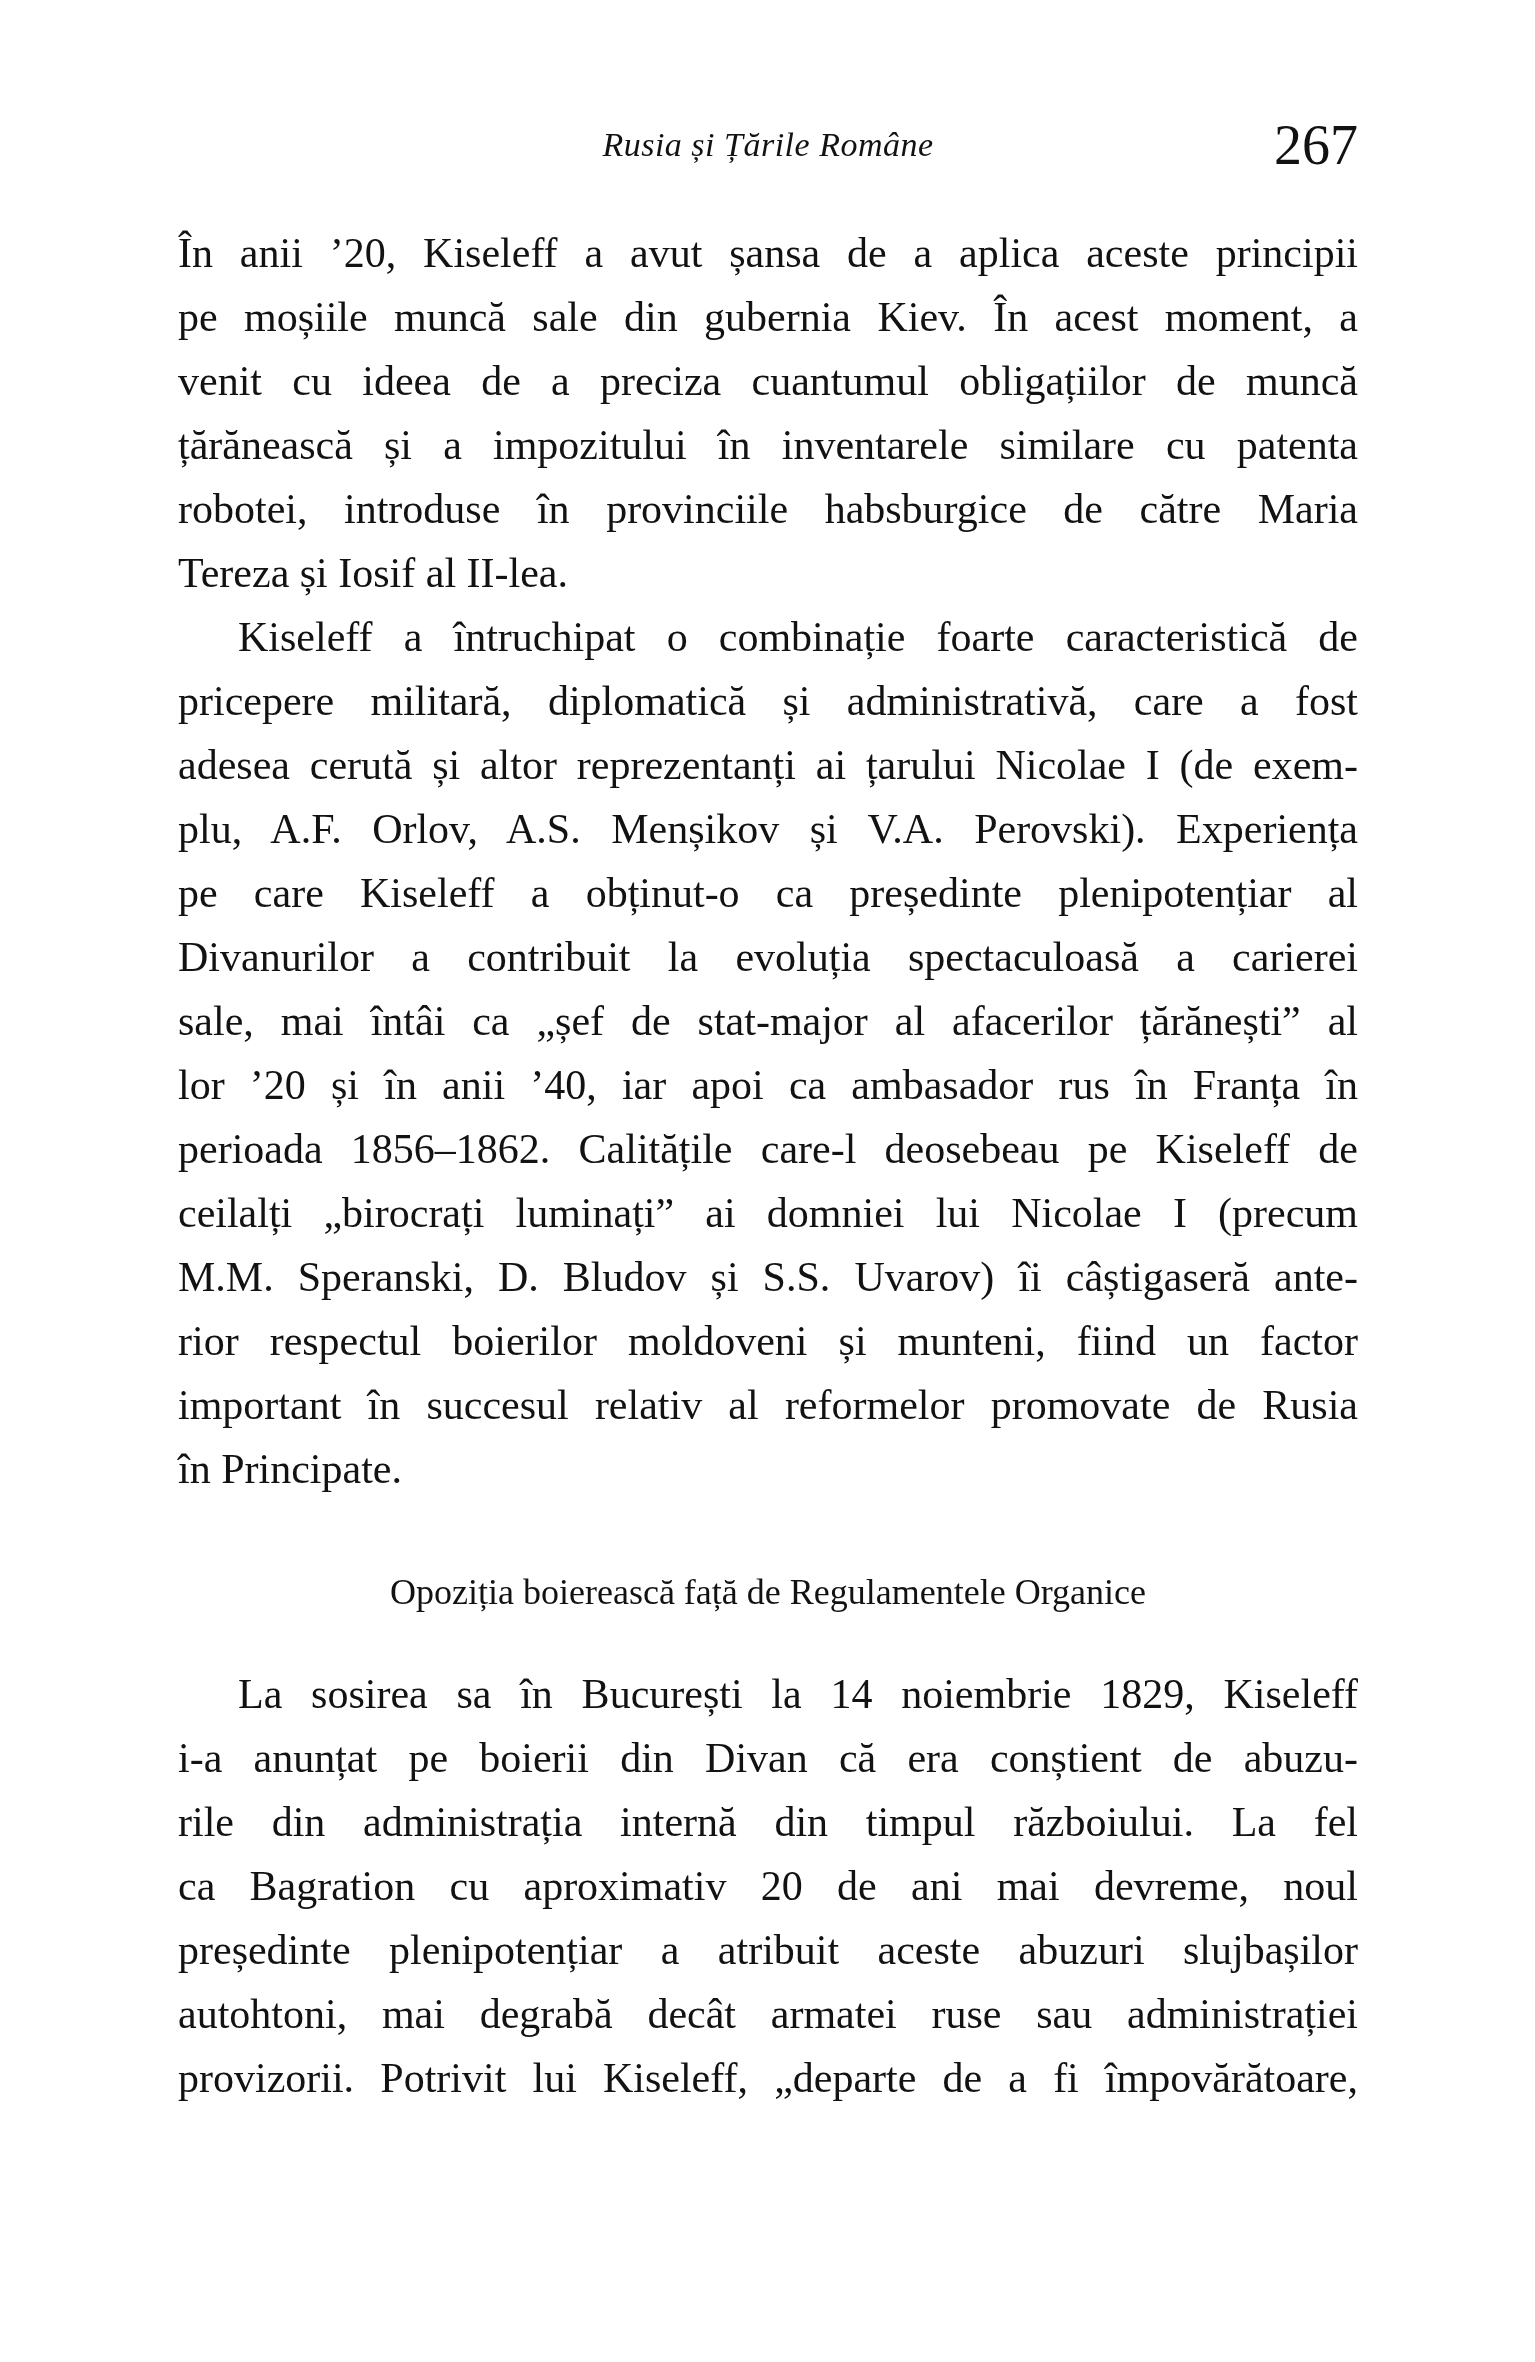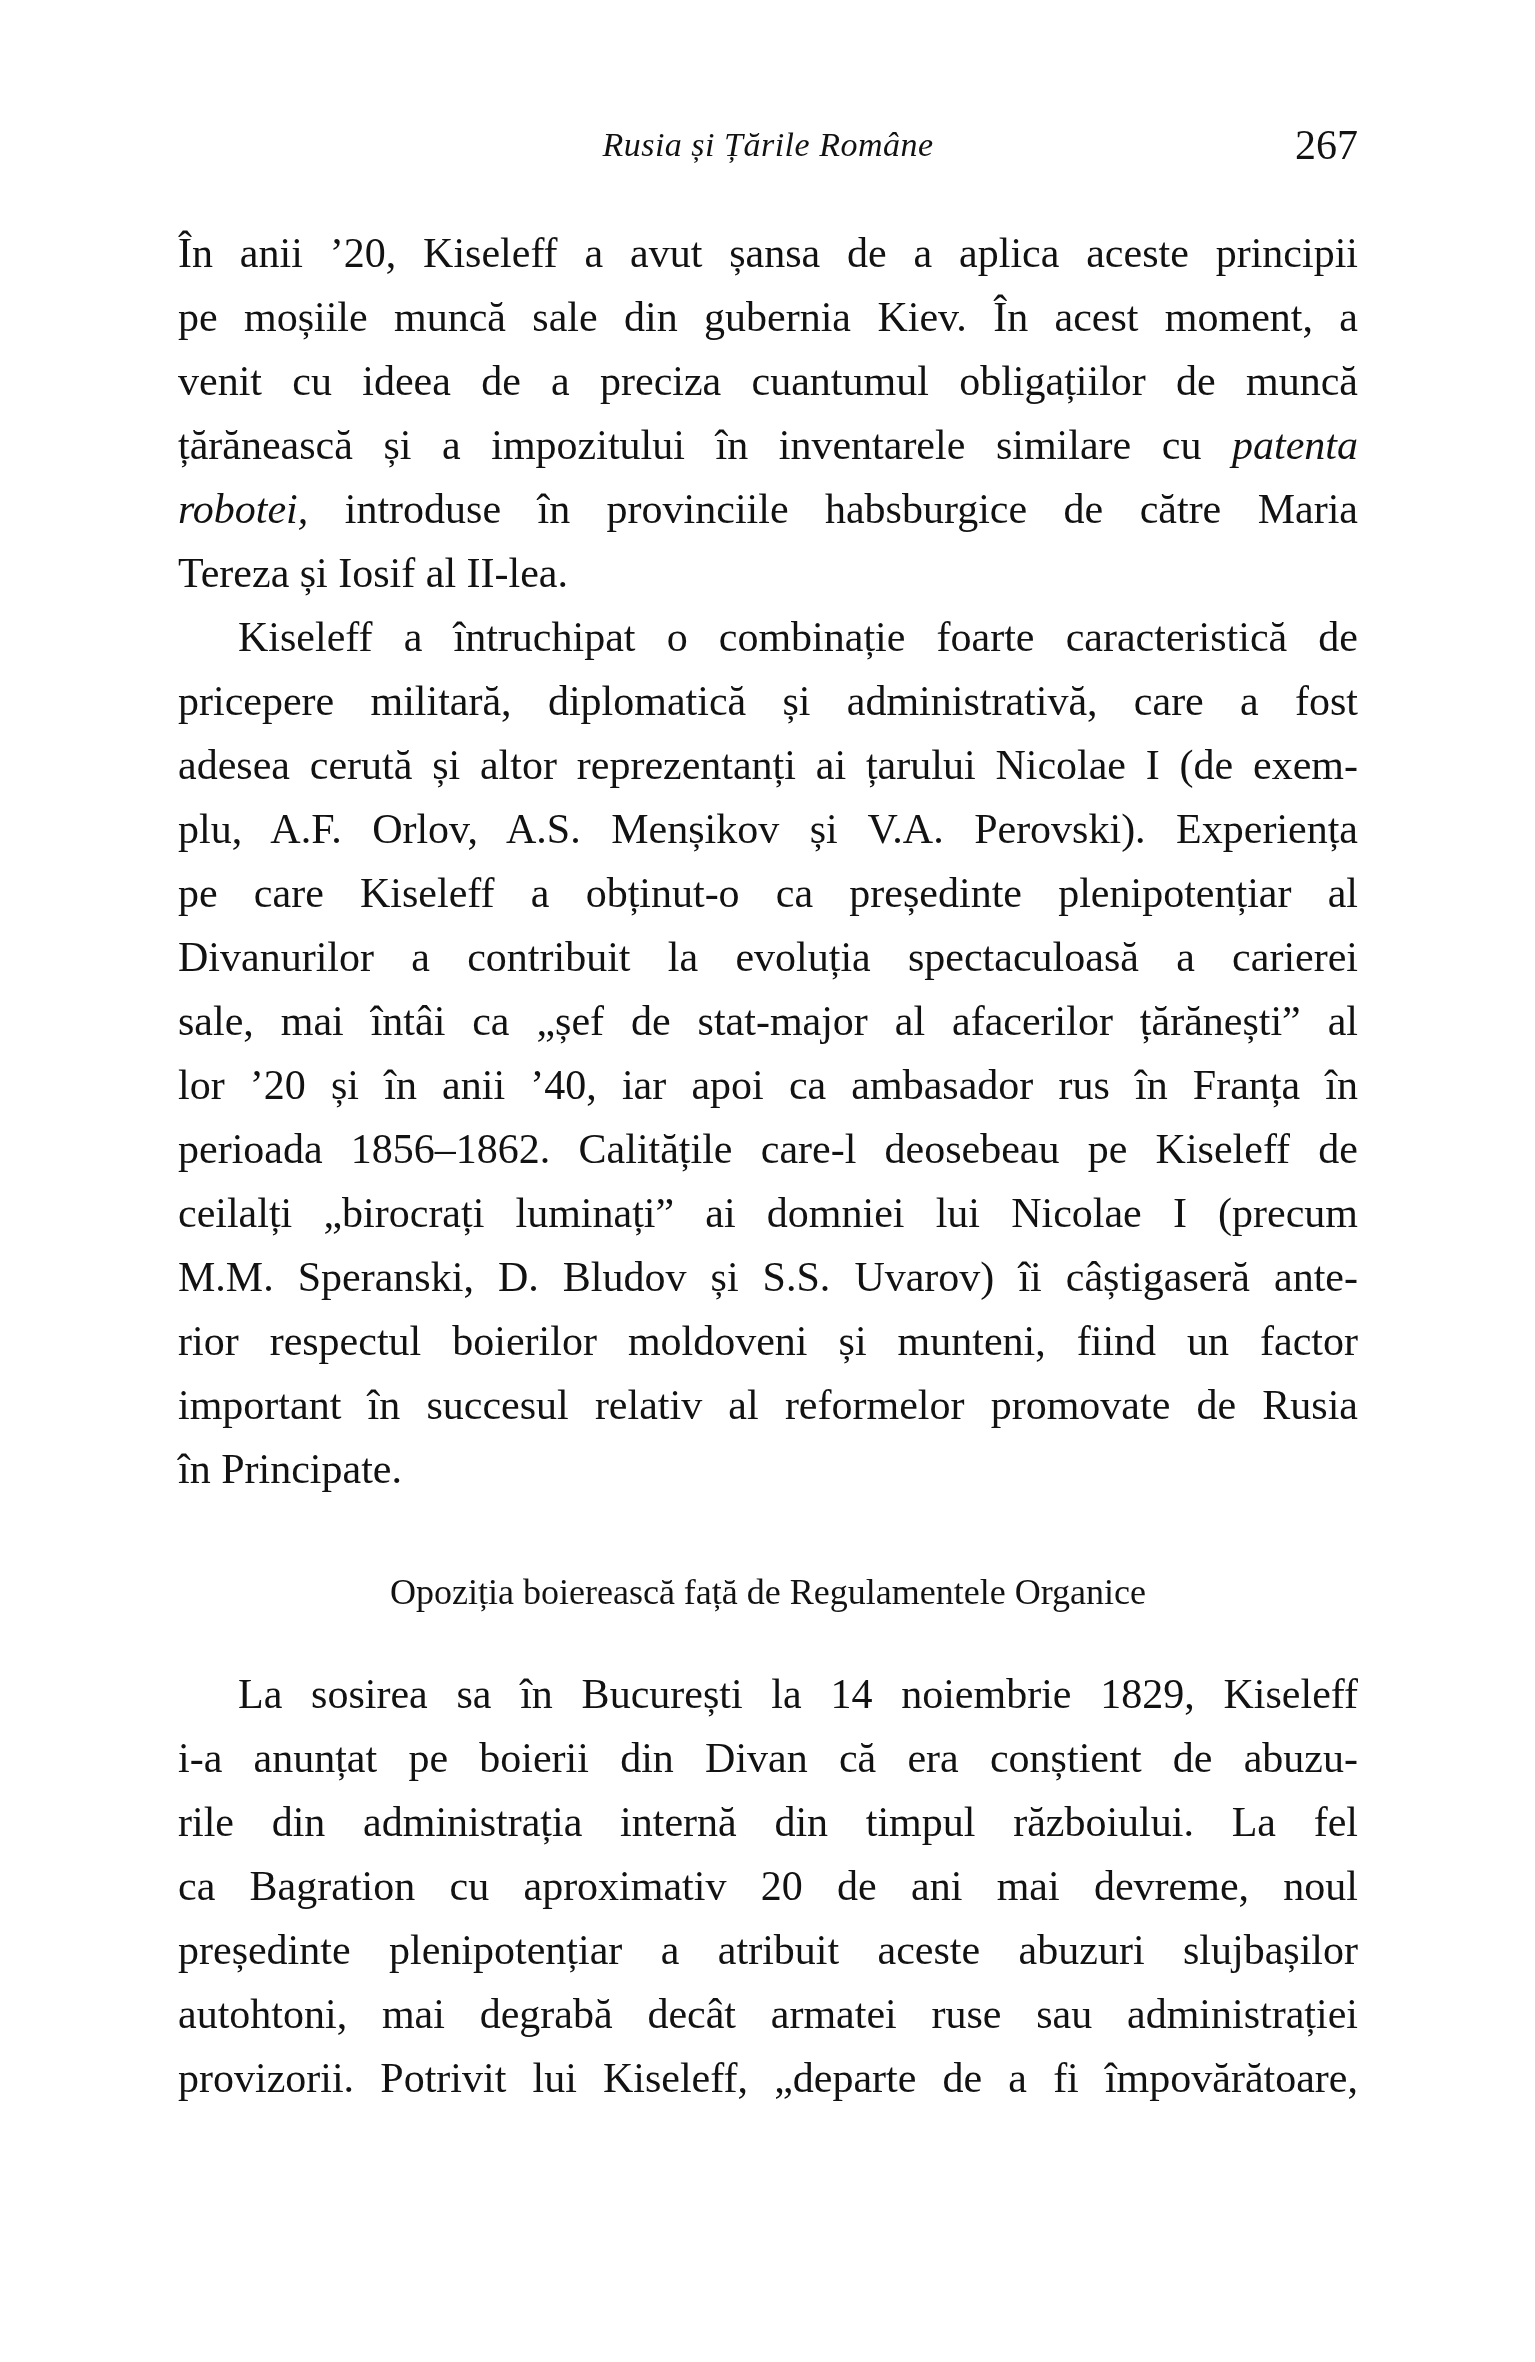--- a/index.html
+++ b/index.html
@@ -24,21 +24,21 @@
     display: block;
     text-align: center;
     font-style: italic;
     font-size: 34px;
     letter-spacing: 0.5px;
   }
   .page-number {
     position: absolute;
     top: 0;
     right: 0;
-    font-size: 42px;
+    font-size: 56px;
     line-height: 44px;
     font-style: normal;
   }
   .body-text {
     position: absolute;
     top: 221px;
     left: 178px;
     width: 1180px;
     font-size: 42px;
     line-height: 64px;
@@ -49,21 +49,21 @@
     text-align: justify;
     text-align-last: justify;
     white-space: nowrap;
   }
   .line.pend {
     text-align-last: left;
   }
   .line.ind {
     padding-left: 60px;
   }
-  .it { font-style: italic; }
+  .it { }
   .section-heading {
     font-size: 36px;
     line-height: 70px;
     height: 70px;
     margin: 56px 0 35px 0;
     text-align: center;
     text-align-last: center;
     white-space: nowrap;
   }
 </style>

